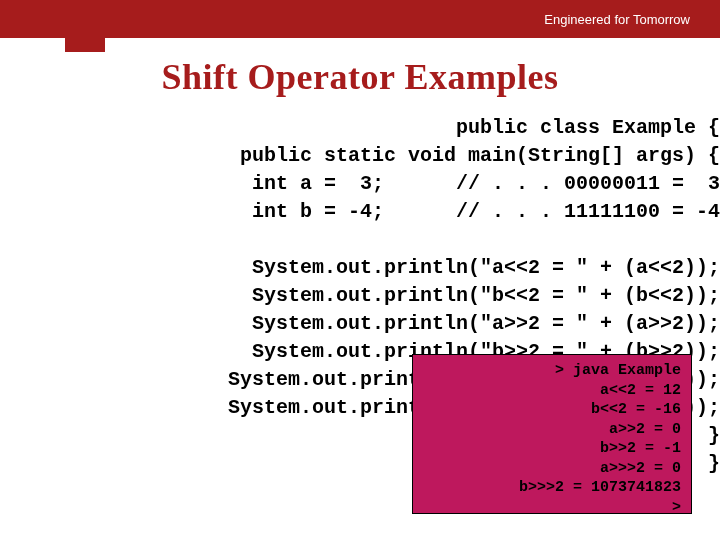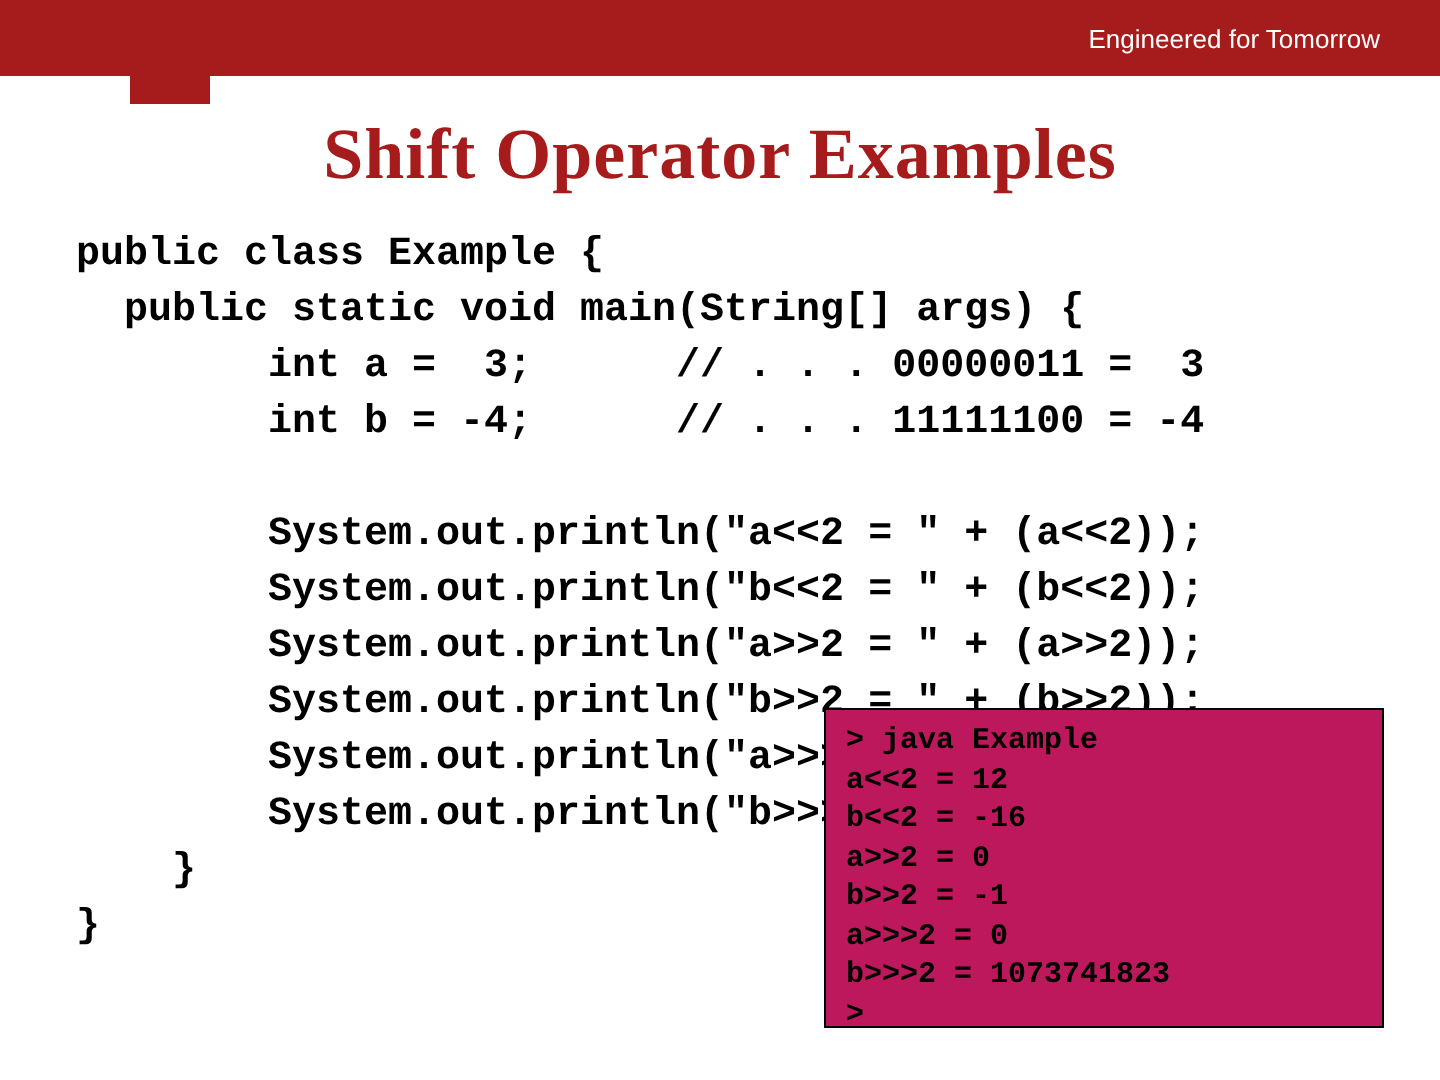--- a/index.html
+++ b/index.html
@@ -1,18 +1,19 @@
 <!DOCTYPE html>
 <html><head>
   <meta charset="utf-8">
   <style>
     * {
       margin: 0;
       padding: 0;
       box-sizing: border-box;
+      text-align: right;
     }
     body {
       width: 720px;
       height: 540px;
       background: #ffffff;
       font-family: Arial, sans-serif;
       position: relative;
       overflow: hidden;
     }
     .header-bar {

